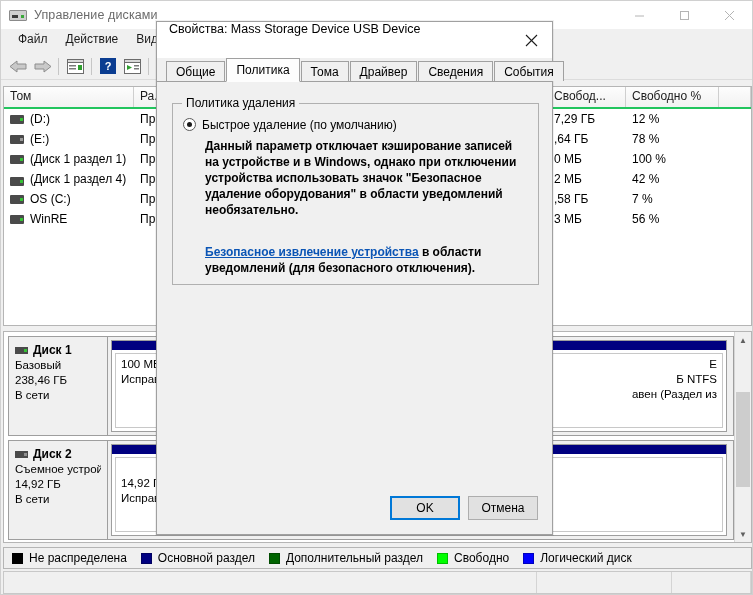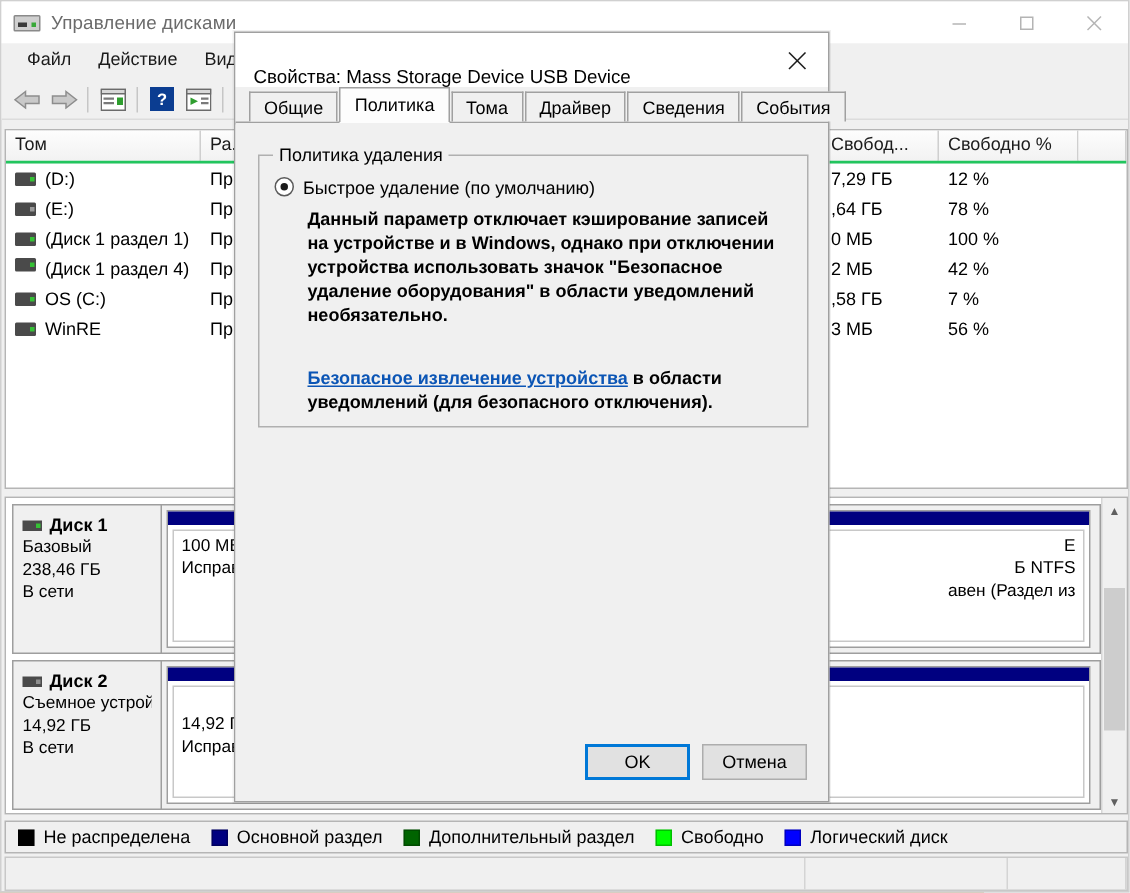--- a/index.html
+++ b/index.html
@@ -2,21 +2,21 @@
 <html><head>
 <meta charset="utf-8">
 <style>
   html,body{margin:0;padding:0;}
   body{
     width:753px;height:595px;overflow:hidden;
     font-family:"Liberation Sans", sans-serif;
     font-size:12px;color:#000;background:#f0f0f0;
     -webkit-font-smoothing:antialiased;
   }
-  #root{position:relative;width:656px;height:595px;background:#a16207;}
+  #root{position:relative;width:656px;height:595px;background:#4c1d95;}
 
   
   .mmc-window{position:absolute;left:0;top:0;width:753px;height:595px;background:#f0f0f0;
     border:1px solid #d0d0d0;box-sizing:border-box;}
 
   .titlebar{height:28px;display:flex;align-items:center;background:#ffffff;}
   .tb-icon{width:18px;height:16px;margin-left:8px;margin-right:7px;position:relative;flex:none;}
   .tb-icon .body{position:absolute;left:0;top:3px;width:18px;height:11px;background:#cfcfcf;
     border:1px solid #8a8a8a;border-radius:1px;box-sizing:border-box;}
   .tb-icon .slot{position:absolute;left:3px;top:8px;width:6px;height:3px;background:#3a3a3a;}
@@ -76,21 +76,21 @@
   .sb-cell{border-right:1px solid #d4d4d4;height:100%;box-sizing:border-box;}
 
   
   .vscroll{position:absolute;right:0;top:0;width:16px;height:100%;background:#f0f0f0;border-left:1px solid #d6d6d6;}
   .vs-arrow{height:16px;display:flex;align-items:center;justify-content:center;color:#606060;font-size:8px;}
   .vs-thumb{position:absolute;left:1px;width:14px;background:#cdcdcd;}
 
   
   .dialog{position:absolute;left:156px;top:21px;width:397px;height:514px;background:#f0f0f0;
     border:1px solid #a0a0a0;box-sizing:border-box;box-shadow:0 0 0 1px rgba(0,0,0,.06);}
-  .dlg-title{height:36px;display:flex;align-items:flex-end;background:#ffffff;}
+  .dlg-title{height:36px;display:flex;align-items:flex-start;background:#ffffff;}
   .dlg-title .t{font-size:12.5px;color:#000;padding-left:12px;}
   .dlg-close{margin-left:auto;width:42px;height:36px;display:flex;align-items:center;justify-content:center;color:#202020;}
 
   .tabstrip{display:flex;align-items:flex-end;height:24px;padding-left:9px;
     border-bottom:1px solid #a0a0a0;box-sizing:border-box;background:#f0f0f0;}
   .tab{height:20px;line-height:20px;padding:0 9px;font-size:12px;background:#f0f0f0;
     border:1px solid #a0a0a0;border-bottom:none;margin-right:1px;box-sizing:border-box;color:#000;}
   .tab.active{height:24px;line-height:22px;background:#fdfdfd;position:relative;top:1px;border-bottom:1px solid #fdfdfd;}
 
   .dlg-body{position:absolute;left:0;top:61px;right:0;bottom:0;background:#f0f0f0;}
@@ -235,21 +235,21 @@
                 <span class="g"></span>
               </span>
               <span>(Диск 1 раздел 1)</span>
             </div>
           <div class="lv-c" style="width:46px">Пр</div>
           <div class="lv-c" style="width:368px"></div>
           <div class="lv-c" style="width:78px">0 МБ</div>
           <div class="lv-c" style="width:93px">100 %</div>
         </div>
         <div class="lv-row">
-          <div class="lv-c" style="width:130px;display:flex;align-items:flex-start">
+          <div class="lv-c" style="width:130px;display:flex;align-items:flex-end">
               <span class="vol-ico">
                 <span class="g"></span>
               </span>
               <span>(Диск 1 раздел 4)</span>
             </div>
           <div class="lv-c" style="width:46px">Пр</div>
           <div class="lv-c" style="width:368px"></div>
           <div class="lv-c" style="width:78px">2 МБ</div>
           <div class="lv-c" style="width:93px">42 %</div>
         </div>

